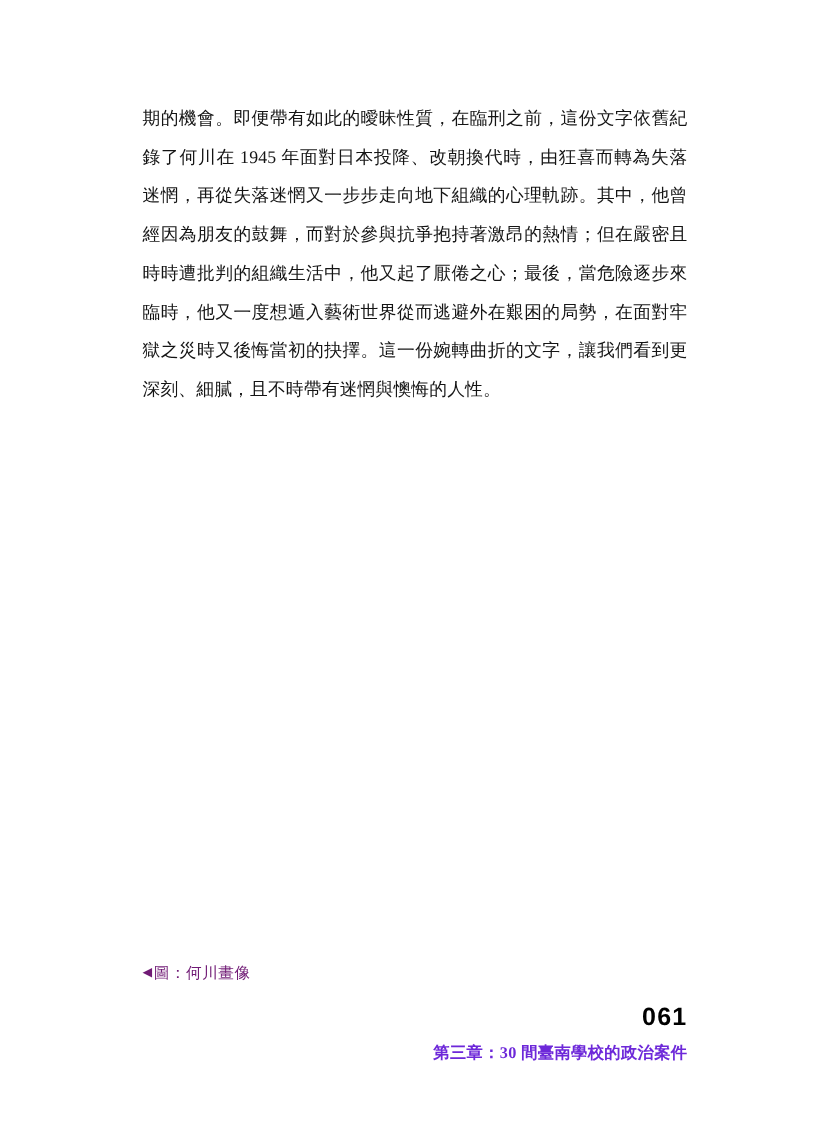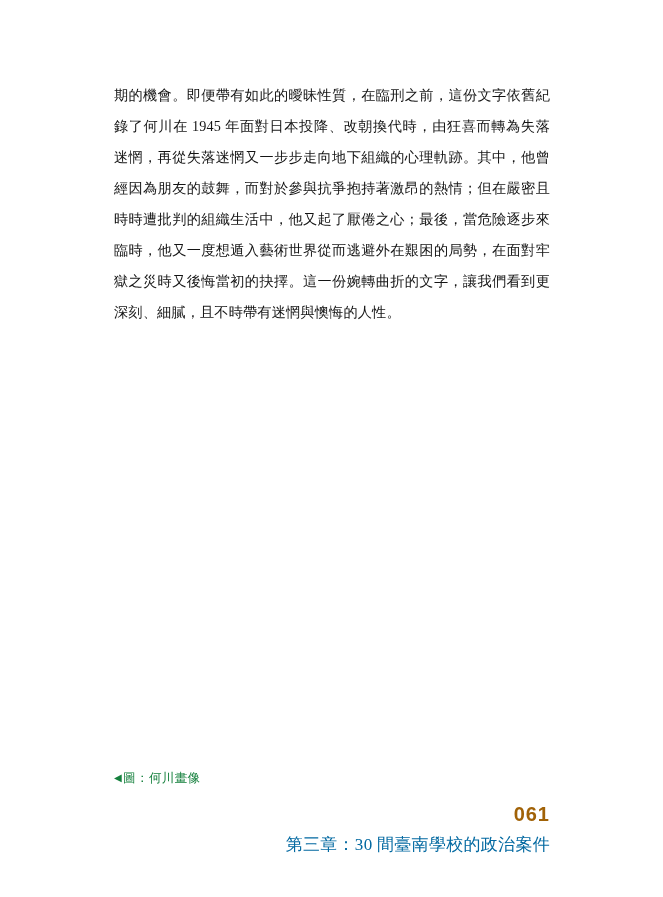--- a/index.html
+++ b/index.html
@@ -37,44 +37,45 @@
   }
   .body-text p.indent {
     text-indent: 2em;
   }
   .caption {
     position: absolute;
     left: 114px;
     top: 770px;
     font-size: 12.5px;
     letter-spacing: 0.4px;
-    color: #15803d;
+    color: #701a75;
   }
   .caption .tri {
     font-size: 10px;
     vertical-align: 1px;
     margin-right: 1px;
   }
   .folio {
     position: absolute;
     right: 113px;
     top: 803px;
     font-size: 20px;
     font-weight: bold;
     letter-spacing: 1px;
-    color: #a16207;
+    color: #000000;
     font-family: "Liberation Sans", sans-serif;
   }
   .runhead {
     position: absolute;
     right: 113px;
     top: 833px;
-    font-size: 17px;
+    font-size: 13px;
     letter-spacing: 0.3px;
-    color: #0369a1;
+    color: #6d28d9;
+    font-weight: bold;
   }
 </style>
 </head>
 <body>
 
 <div class="page">
 
   <div class="body-text">
     <p>期的機會。即便帶有如此的曖昧性質，在臨刑之前，這份文字依舊紀錄了何川在 1945 年面對日本投降、改朝換代時，由狂喜而轉為失落迷惘，再從失落迷惘又一步步走向地下組織的心理軌跡。其中，他曾經因為朋友的鼓舞，而對於參與抗爭抱持著激昂的熱情；但在嚴密且時時遭批判的組織生活中，他又起了厭倦之心；最後，當危險逐步來臨時，他又一度想遁入藝術世界從而逃避外在艱困的局勢，在面對牢獄之災時又後悔當初的抉擇。這一份婉轉曲折的文字，讓我們看到更深刻、細膩，且不時帶有迷惘與懊悔的人性。</p>
   </div>

